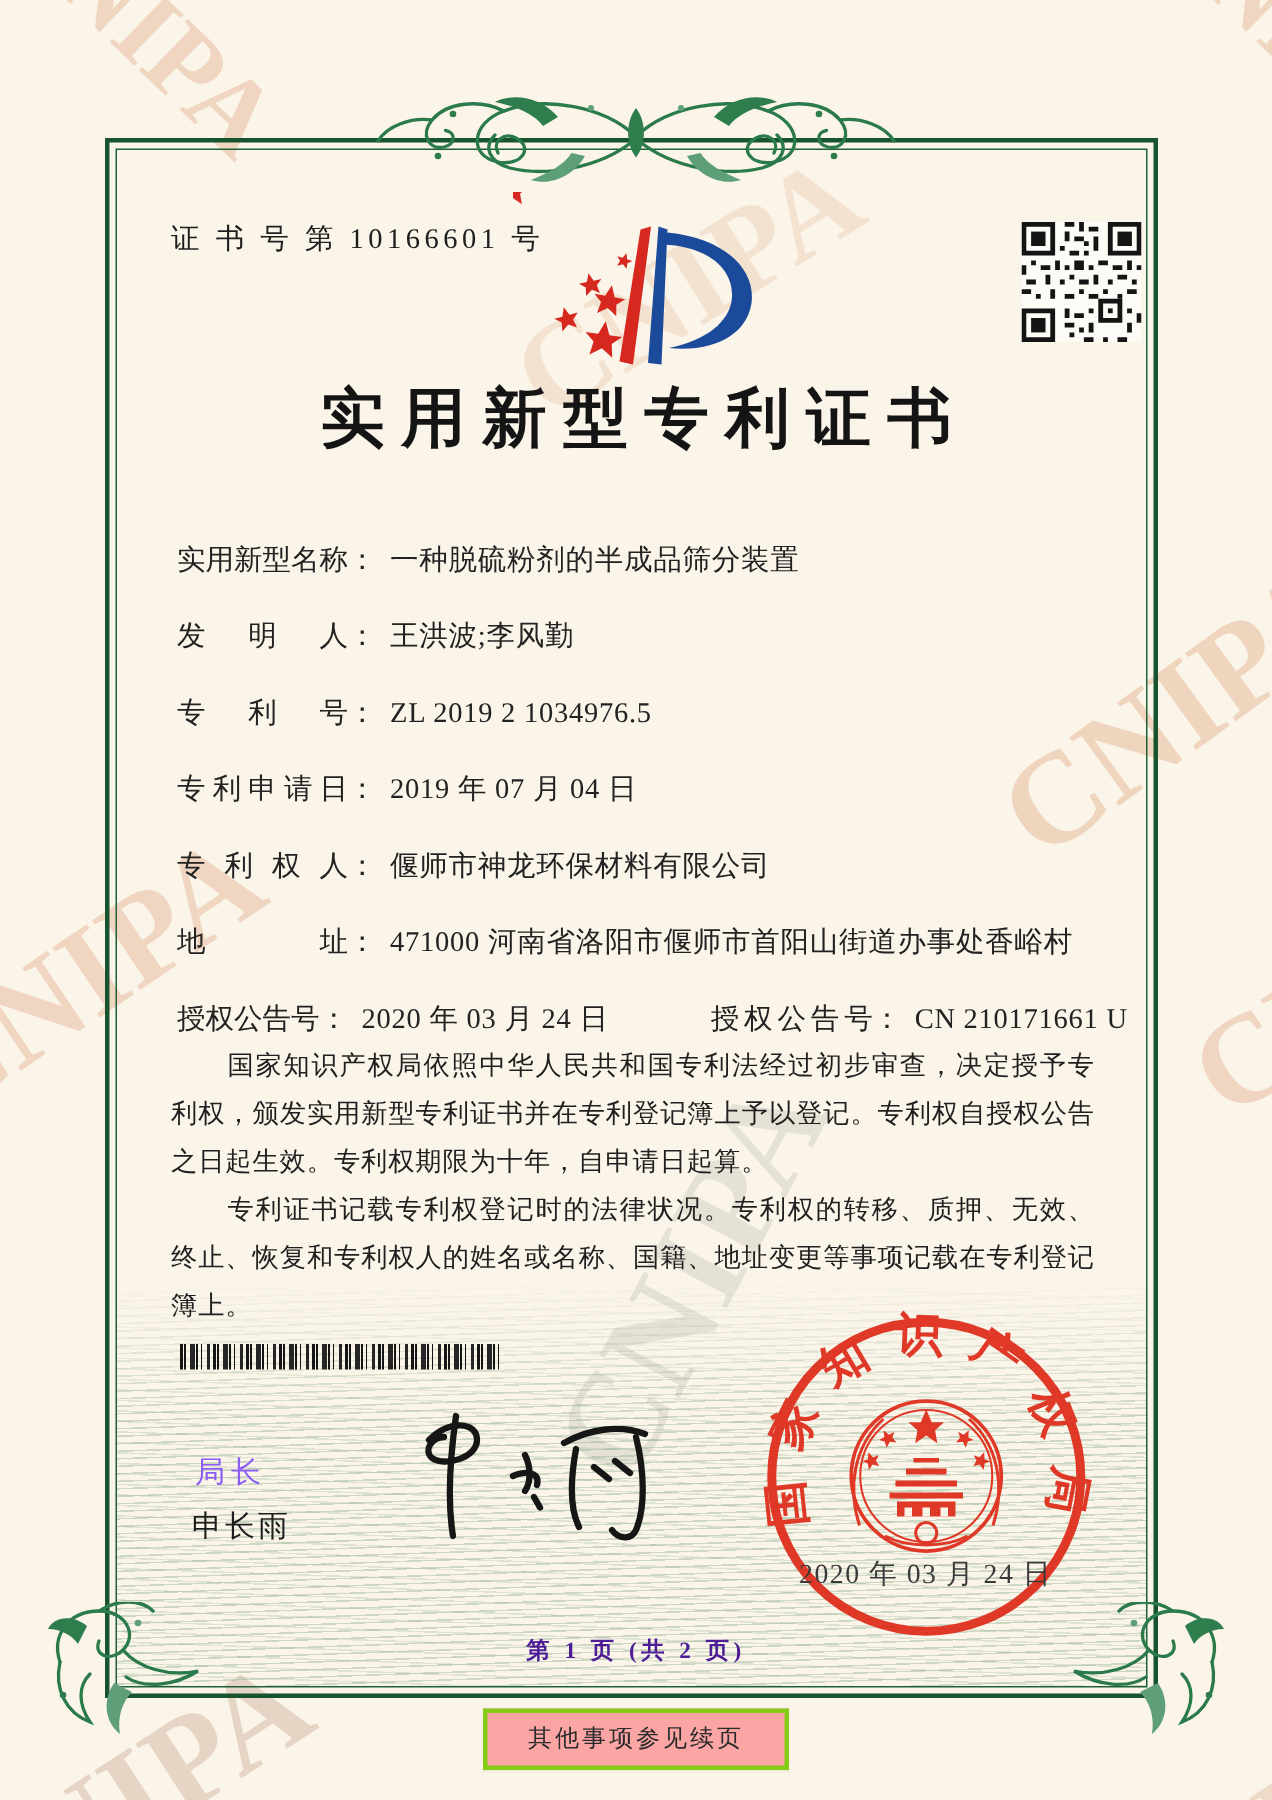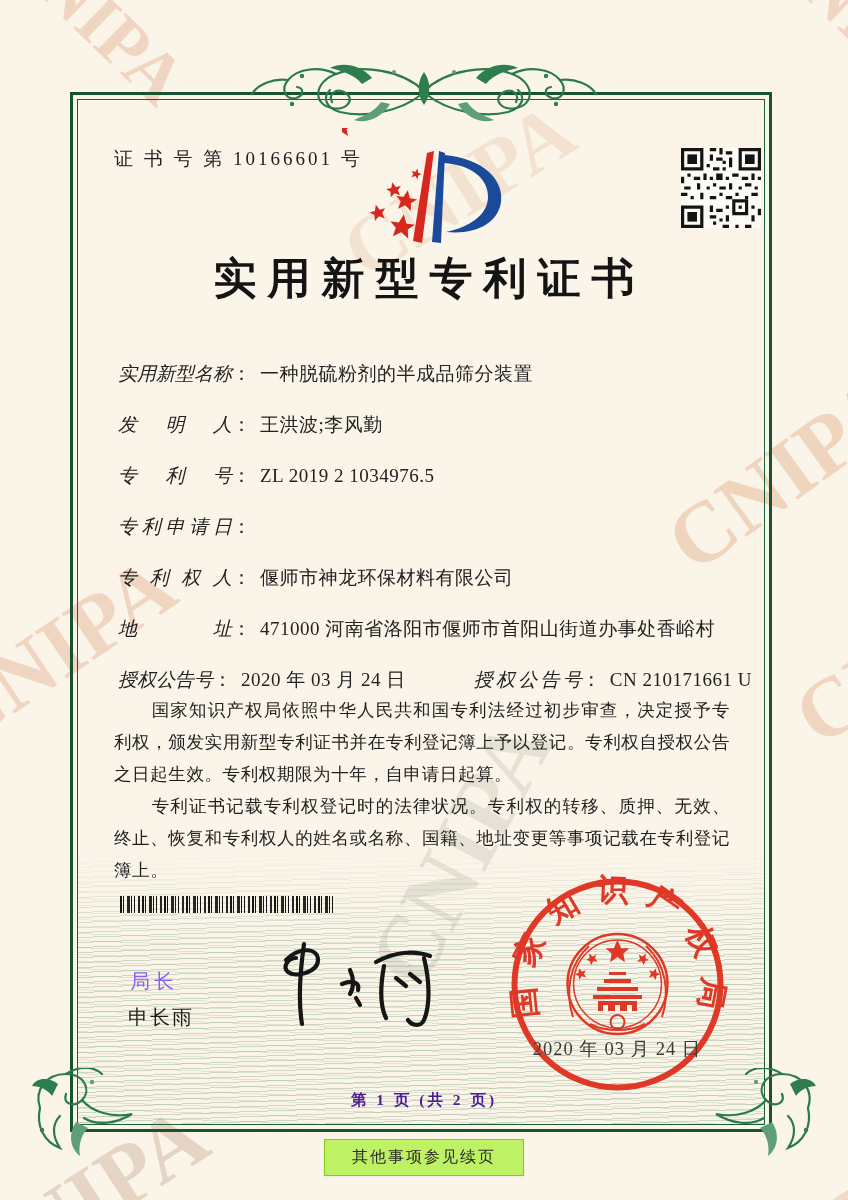--- a/index.html
+++ b/index.html
@@ -41,21 +41,21 @@
   .cert-no{position:absolute;left:114px;top:146px;font-size:19px;color:#1e1e1e;letter-spacing:3px;}
 
   .logo{position:absolute;left:342px;top:128px;}
   .qr{position:absolute;left:681px;top:148px;width:80px;height:80px;}
 
   .title{position:absolute;left:0;top:250px;width:100%;text-align:center;
       font-size:43px;font-weight:bold;color:#141414;letter-spacing:11px;padding-left:11px;box-sizing:border-box;}
 
   .fields{position:absolute;left:118px;top:358px;width:630px;font-size:19px;color:#222;}
   .frow{display:flex;height:31px;line-height:31px;margin-bottom:20px;white-space:nowrap;}
-  .flabel{display:inline-block;width:114px;text-align:justify;text-align-last:justify;font-style:italic;}
+  .flabel{display:inline-block;width:114px;text-align:justify;text-align-last:justify;}
   .fcolon{display:inline-block;}
   .fvalue{display:inline-block;margin-left:9px;letter-spacing:0.5px;text-align:right;}
   .grant-pair2{margin-left:68px;display:flex;}
   .grant-pair2 .flabel{width:108px;}
 
   .body-paras{position:absolute;left:114px;top:694px;width:616px;font-size:17.5px;
       line-height:32px;color:#1f1f1f;text-align:justify;letter-spacing:0.6px;}
   .body-paras p{margin:0;text-indent:2.15em;}
 
   .barcode{position:absolute;left:120px;top:896px;width:216px;height:17px;
@@ -72,21 +72,21 @@
   .signature{position:absolute;left:238px;top:932px;}
 
   .seal{position:absolute;left:505px;top:872px;opacity:0.93;}
   .seal-date{position:absolute;left:512px;top:1036px;width:210px;text-align:center;
       font-size:18.5px;color:#3a3a3a;letter-spacing:1px;}
 
   .page-info{position:absolute;left:0;top:1090px;width:100%;text-align:center;
       font-size:15.5px;color:#4c1d95;letter-spacing:3px;font-weight:bold;}
 
   .note-box{position:absolute;left:50%;top:1139px;transform:translateX(-50%);
-      background:#bef264;border:1px solid #84cc16;box-shadow:0 1px 2px rgba(0,0,0,0.05);
+      background:#fca5a5;border:3px solid #84cc16;box-shadow:0 1px 2px rgba(0,0,0,0.05);
       padding:7px 27px;font-size:16px;color:#2b2b2b;letter-spacing:2px;white-space:nowrap;}
 </style>
 </head>
 <body>
 
 <div class="page">
 
   <span class="wm wm1">CNIPA</span>
   <span class="wm wm2">CNIPA</span>
   <span class="wm wm3">CNIPA</span>
@@ -191,20 +191,21 @@
       <span class="fvalue">王洪波;李风勤</span>
     </div>
     <div class="frow">
       <span class="flabel">专利号</span>
         <span class="fcolon">：</span>
       <span class="fvalue">ZL 2019 2 1034976.5</span>
     </div>
     <div class="frow">
       <span class="flabel">专利申请日</span>
         <span class="fcolon">：</span>
+      <span class="fvalue">2019 年 07 月 04 日</span>
     </div>
     <div class="frow">
       <span class="flabel">专利权人</span>
         <span class="fcolon">：</span>
       <span class="fvalue">偃师市神龙环保材料有限公司</span>
     </div>
     <div class="frow">
       <span class="flabel">地址</span>
         <span class="fcolon">：</span>
       <span class="fvalue">471000 河南省洛阳市偃师市首阳山街道办事处香峪村</span>

